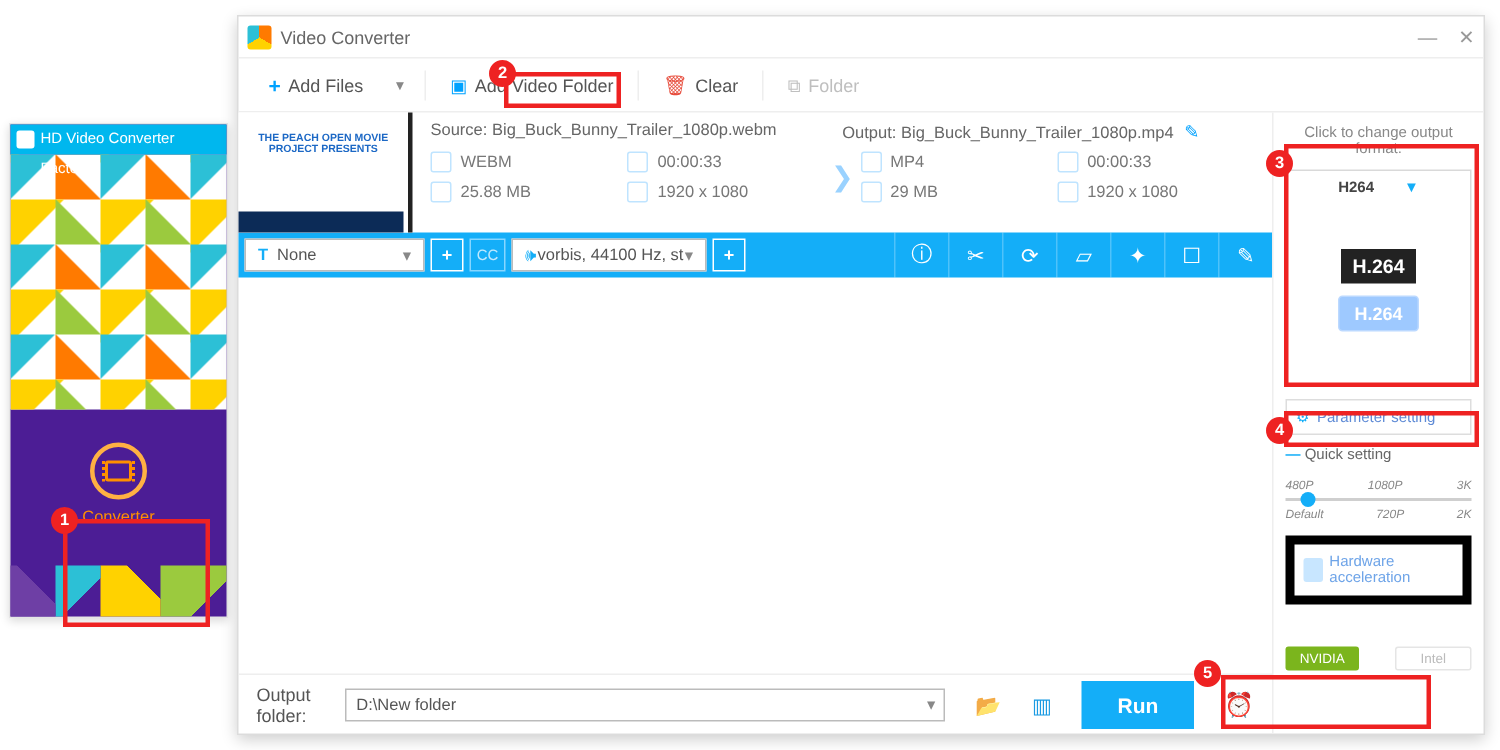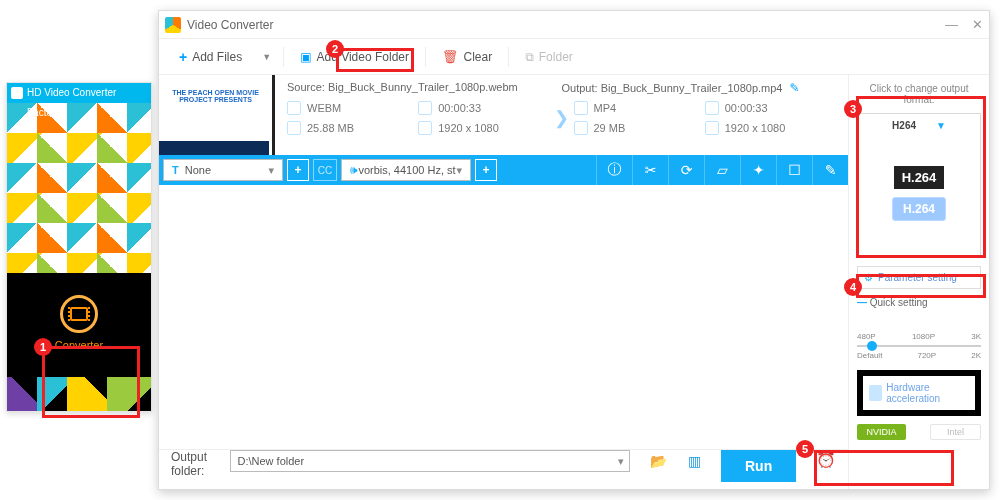--- a/index.html
+++ b/index.html
@@ -1,17 +1,17 @@
 <!DOCTYPE html>
 <html><head>
 <meta charset="utf-8">
 <style>
 * { box-sizing: border-box; margin: 0; padding: 0; font-family: "Segoe UI", Arial, sans-serif; }
 body { width:1000px; height:500px; background:#fff; position:relative; overflow:hidden; font-size:12px; color:#555;}
-.factory-win { position:absolute; left:6px; top:82px; width:146px; height:330px; border:1px solid #e5e5e5; box-shadow:0 2px 6px rgba(0,0,0,.15); background:#000000;}
+.factory-win { position:absolute; left:6px; top:82px; width:146px; height:330px; border:1px solid #e5e5e5; box-shadow:0 2px 6px rgba(0,0,0,.15); background:#4c1d95;}
 .factory-title { height:20px; line-height:20px; padding-left:20px; background:#00b7ee; color:#fff; font-size:10px; position:relative;}
 .factory-title::before{content:""; position:absolute; left:4px; top:4px; width:12px; height:12px; background:#fff; border-radius:2px;}
 .mosaic{height:170px; background:
  linear-gradient(135deg,#2cc0d6 0 25%,transparent 0) 0 0/60px 60px,
  linear-gradient(45deg,#9bca3e 0 25%,transparent 0) 30px 0/60px 60px,
  linear-gradient(135deg,#ffd200 0 30%,transparent 0) 0 30px/60px 60px,
  linear-gradient(45deg,#ff7a00 0 25%,transparent 0) 30px 30px/60px 60px,
  #fff;}
 .converter-tile{ width:96px; height:80px; margin:10px auto 0; display:flex; flex-direction:column; align-items:center; justify-content:center; color:#ff9000; font-size:11px;}
 .conv-ico{ width:38px; height:38px; border:3px solid #ffb143; border-radius:50%; display:flex; align-items:center; justify-content:center; margin-bottom:6px;}
@@ -54,44 +54,44 @@
 .arrow-col{width:24px; display:flex; align-items:center; justify-content:center; color:#9ad2ff; font-size:18px;}
 .edit-bar{height:30px; background:#14aef8; display:flex; align-items:center; color:#fff;}
 .eb-left{display:flex; align-items:center; height:100%;}
 .eb-field{background:#fff; color:#555; height:22px; display:flex; align-items:center; padding:0 8px; font-size:11px; margin-left:4px;}
 .eb-field.t{width:120px; border:1px solid #bbb;}
 .eb-field.a{width:130px; border:1px solid #bbb; justify-content:space-between;}
 .eb-add{width:22px;height:22px; margin-left:4px; background:#14aef8; border:1px solid #fff; color:#fff; display:flex; align-items:center; justify-content:center; font-weight:bold;}
 .eb-cc{width:24px;height:22px; margin-left:4px; border:1px solid #86d6ff; color:#bfe9ff; display:flex; align-items:center; justify-content:center; font-size:10px;}
 .eb-icons{margin-left:auto; display:flex; height:100%;}
 .eb-icons span{width:36px; display:flex; align-items:center; justify-content:center; font-size:14px; border-left:1px solid rgba(255,255,255,.25);}
-.bottom-bar{height:40px; display:flex; padding:0 12px; gap:20px; border-top:1px solid #eee;}
+.bottom-bar{height:40px; display:flex; align-items:center; padding:0 12px; gap:20px; border-top:1px solid #eee;}
 .out-field{flex:0 0 400px; height:22px; border:1px solid #bbb; display:flex; align-items:center; padding:0 6px; font-size:11px; color:#555; justify-content:space-between;}
 .ib{width:22px;height:22px; display:flex; align-items:center; justify-content:center; color:#1b9be3; font-size:14px;}
 .run-btn{margin-left:auto; background:#14aef8; color:#fff; font-size:14px; font-weight:bold; height:32px; width:138px; display:flex; align-items:center; justify-content:center;}
 .alarm{width:30px; color:#c0c0c0; text-align:center; font-size:16px;}
 .side{width:140px; padding:8px 8px 0; display:flex; flex-direction:column; gap:8px; font-size:10px;}
 .side-title{color:#888; font-size:10px; text-align:center;}
 .fmt-chooser{border:1px solid #d9d9d9; padding:4px;}
 .fmt-head{background:#fff; color:#444; font-weight:bold; text-align:center; padding:2px 0; display:flex; justify-content:center; align-items:flex-end; gap:20px;}
 .fmt-head .dd{color:#14aef8; font-size:10px;}
 .fmt-body{height:120px; display:flex; flex-direction:column; align-items:center; justify-content:center; gap:8px;}
 .h264-dark{background:#222; color:#fff; font-weight:bold; padding:4px 8px; font-size:13px;}
 .h264-blue{background:#9ec9ff; color:#fff; font-weight:bold; padding:4px 10px; border-radius:3px; font-size:12px; border:1px solid #bcd9ff;}
 .param{border:1px solid #ddd; padding:5px 6px; display:flex; align-items:center; gap:5px; color:#5f8bd6;}
 .param .pico{color:#14aef8;}
 .qs-title{color:#666;}
 .qs-title::before{content:"— "; color:#14aef8; font-weight:bold;}
-.slider-wrap{position:relative; height:30px; margin-top:16px;}
+.slider-wrap{position:relative; height:30px; margin-top:2px;font-style:italic;}
 .slider-labels{display:flex; justify-content:space-between; font-size:8px; color:#888;}
 .slider-track{height:2px; background:#cfcfcf; margin:4px 0; position:relative;}
 .slider-track .knob{position:absolute; left:8%; top:-4px; width:10px; height:10px; border-radius:50%; background:#14aef8;}
 .accel{border:6px solid #000000; padding:6px; display:flex; align-items:center; gap:4px; color:#6ea4e8;}
 .accel .ico{background:#c8e6ff; width:16px; height:16px; border-radius:2px;}
-.gpu-row{display:flex; gap:24px;}
+.gpu-row{display:flex; gap:24px;margin-top:20px;}
 .nvidia{flex:1; background:#7bb51d; color:#fff; text-align:center; padding:3px 0; border-radius:2px; font-size:9px;}
 .intel{flex:1; border:1px solid #e5e5e5; color:#bbb; text-align:center; padding:2px 0; border-radius:2px; font-size:9px;}
 .redbox{position:absolute; border:3px solid #e22; pointer-events:none;}
 .badge{position:absolute; width:18px; height:18px; border-radius:50%; background:#e22; color:#fff; font-size:11px; font-weight:bold; display:flex; align-items:center; justify-content:center;}
 .r1{left:42px; top:346px; width:98px; height:72px;}
 .r2{left:336px; top:48px; width:78px; height:24px;}
 .r3{right:14px; top:96px; width:130px; height:162px;}
 .r4{right:14px; top:274px; width:130px; height:24px;}
 .r5{right:46px; top:450px; width:140px; height:36px;}
 .b1{left:34px; top:338px;} .b2{left:326px; top:40px;} .b3{right:138px; top:100px;} .b4{right:138px; top:278px;} .b5{right:186px; top:440px;}

